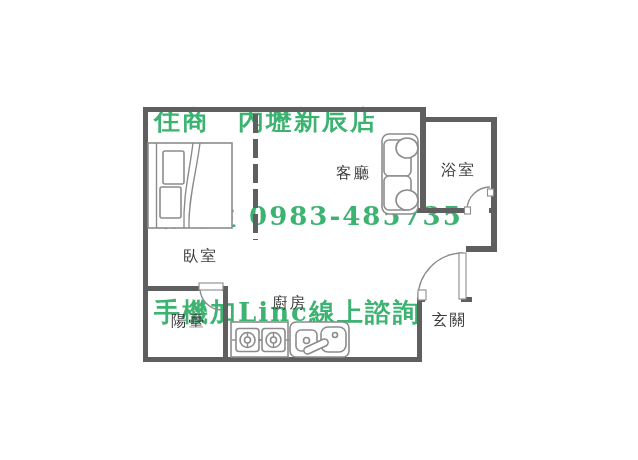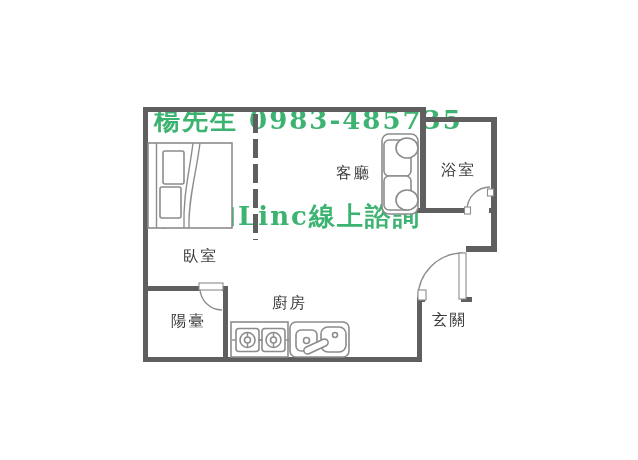--- a/index.html
+++ b/index.html
@@ -33,20 +33,21 @@
     font-family:"DejaVu Sans","Liberation Sans",sans-serif;
     font-size:15.5px;letter-spacing:2px;fill:var(--label-gray);
   }
 </style>
 </head>
 <body>
 
 <div class="screen">
 
   <div class="header">
+    <div>住商　內壢新辰店</div>
     <div>楊先生 0983-485735</div>
     <div>手機加Linc線上諮詢</div>
   </div>
 
   <svg class="plan-svg" width="638" height="460" viewBox="0 0 638 460">
 
     <g>
 
       <rect class="wall" x="143" y="107" width="283" height="5"></rect>
       <rect class="wall" x="143" y="107" width="5" height="255"></rect>

